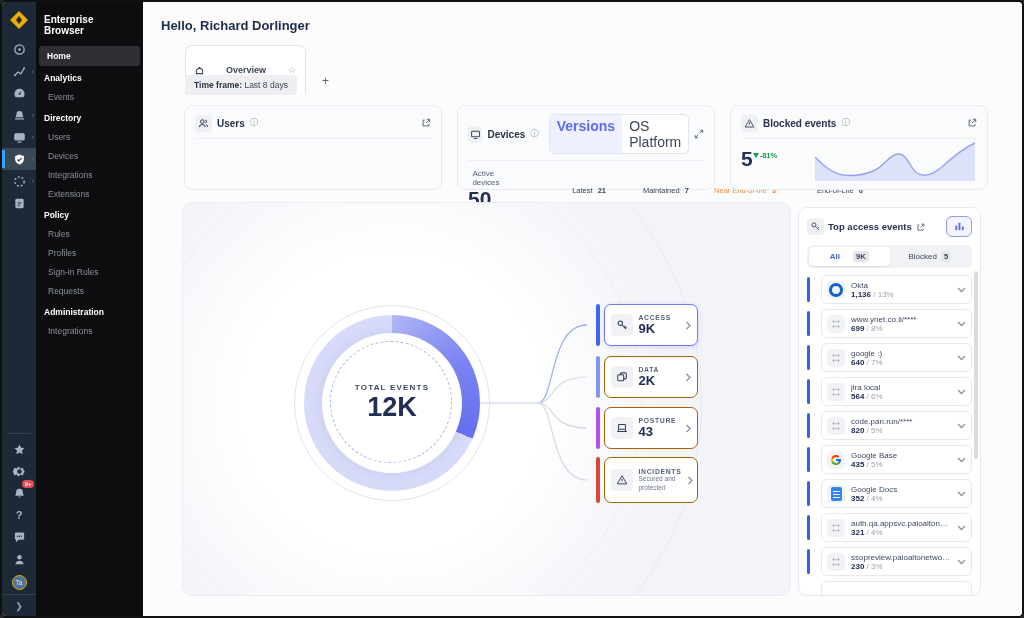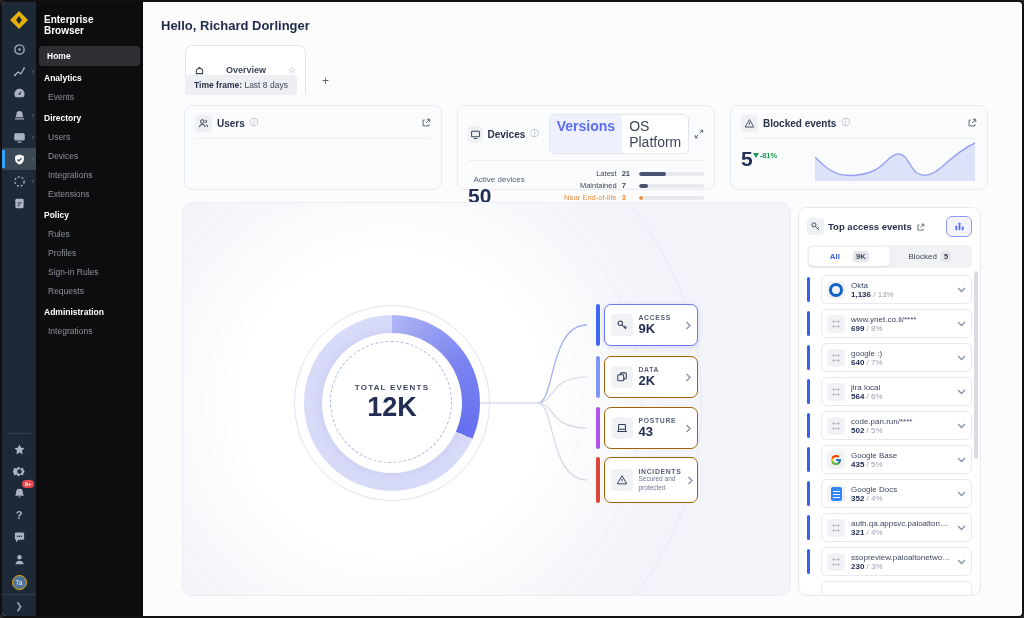--- a/index.html
+++ b/index.html
@@ -67,21 +67,21 @@
             border-bottom:5px solid #199a4c; margin-right:1px; }
   .tri-down { display:inline-block; width:0; height:0; border-left:3px solid transparent; border-right:3px solid transparent;
             border-top:5px solid #199a4c; margin-right:1px; }
   .ubars { flex:1; display:flex; flex-direction:column; gap:8px; padding-left:4px; }
   .track { height:4px; background:#e8eaf0; border-radius:2px; position:relative; overflow:hidden; }
   .track .fill { position:absolute; left:0; top:0; bottom:0; border-radius:2px; }
 
   .toggle { display:flex; background:#fff; border:1px solid #e2e5ec; border-radius:5px; overflow:hidden; font-size:14px; }
   .toggle .seg { padding:3px 7px; color:#3c4659; }
   .toggle .seg.sel { background:#eef1fd; color:#5b6cf0; font-weight:bold; }
-  .dev-rows { flex:1; display:flex; flex-direction:column; gap:3px; padding-left:8px; }
+  .dev-rows { flex:1; display:flex; gap:3px; padding-left:8px; }
   .dev-row { display:flex; align-items:center; gap:5px; font-size:7.5px; color:#3c4659; }
   .dev-row .lbl { width:62px; text-align:right; }
   .dev-row .val { width:12px; font-weight:bold; }
   .dev-row .track { flex:1; height:4px; }
   .dev-row.warn .lbl, .dev-row.warn .val { color:#ee8f41; }
   .spark { position:absolute; right:10px; bottom:8px; }
 
   
   #viz { position:absolute; left:39px; top:200px; width:609px; height:394px; background:#f3f4f9;
          border:1px solid #ecedf4; border-radius:10px; overflow:hidden; }
@@ -625,21 +625,21 @@
                   <circle cx="2.5" cy="2.5" r="1"></circle>
                   <circle cx="7.5" cy="2.5" r="1"></circle>
                   <circle cx="2.5" cy="7.5" r="1"></circle>
                   <circle cx="7.5" cy="7.5" r="1"></circle>
                   <rect x="4.5" y="1.8" width="1" height="1.4"></rect>
                   <rect x="4.5" y="6.8" width="1" height="1.4"></rect>
                 </svg>
             </span>
             <div class="tile-txt">
               <div class="tile-title">code.pan.run/****</div>
-              <div class="tile-meta"><b>502</b> <span>/ 5%</span></div>
+              <div class="tile-meta"><b>820</b> <span>/ 5%</span></div>
             </div>
             <svg class="tile-chev" width="9" height="6" viewBox="0 0 9 6" fill="none" stroke="currentColor" stroke-width="1.3">
                 <path d="M1 1 L4.5 4.5 L8 1"></path>
               </svg>
           </div>
         </div>
 
         <div class="tile">
           <span class="tile-accent"></span>
           <div class="tile-card">

